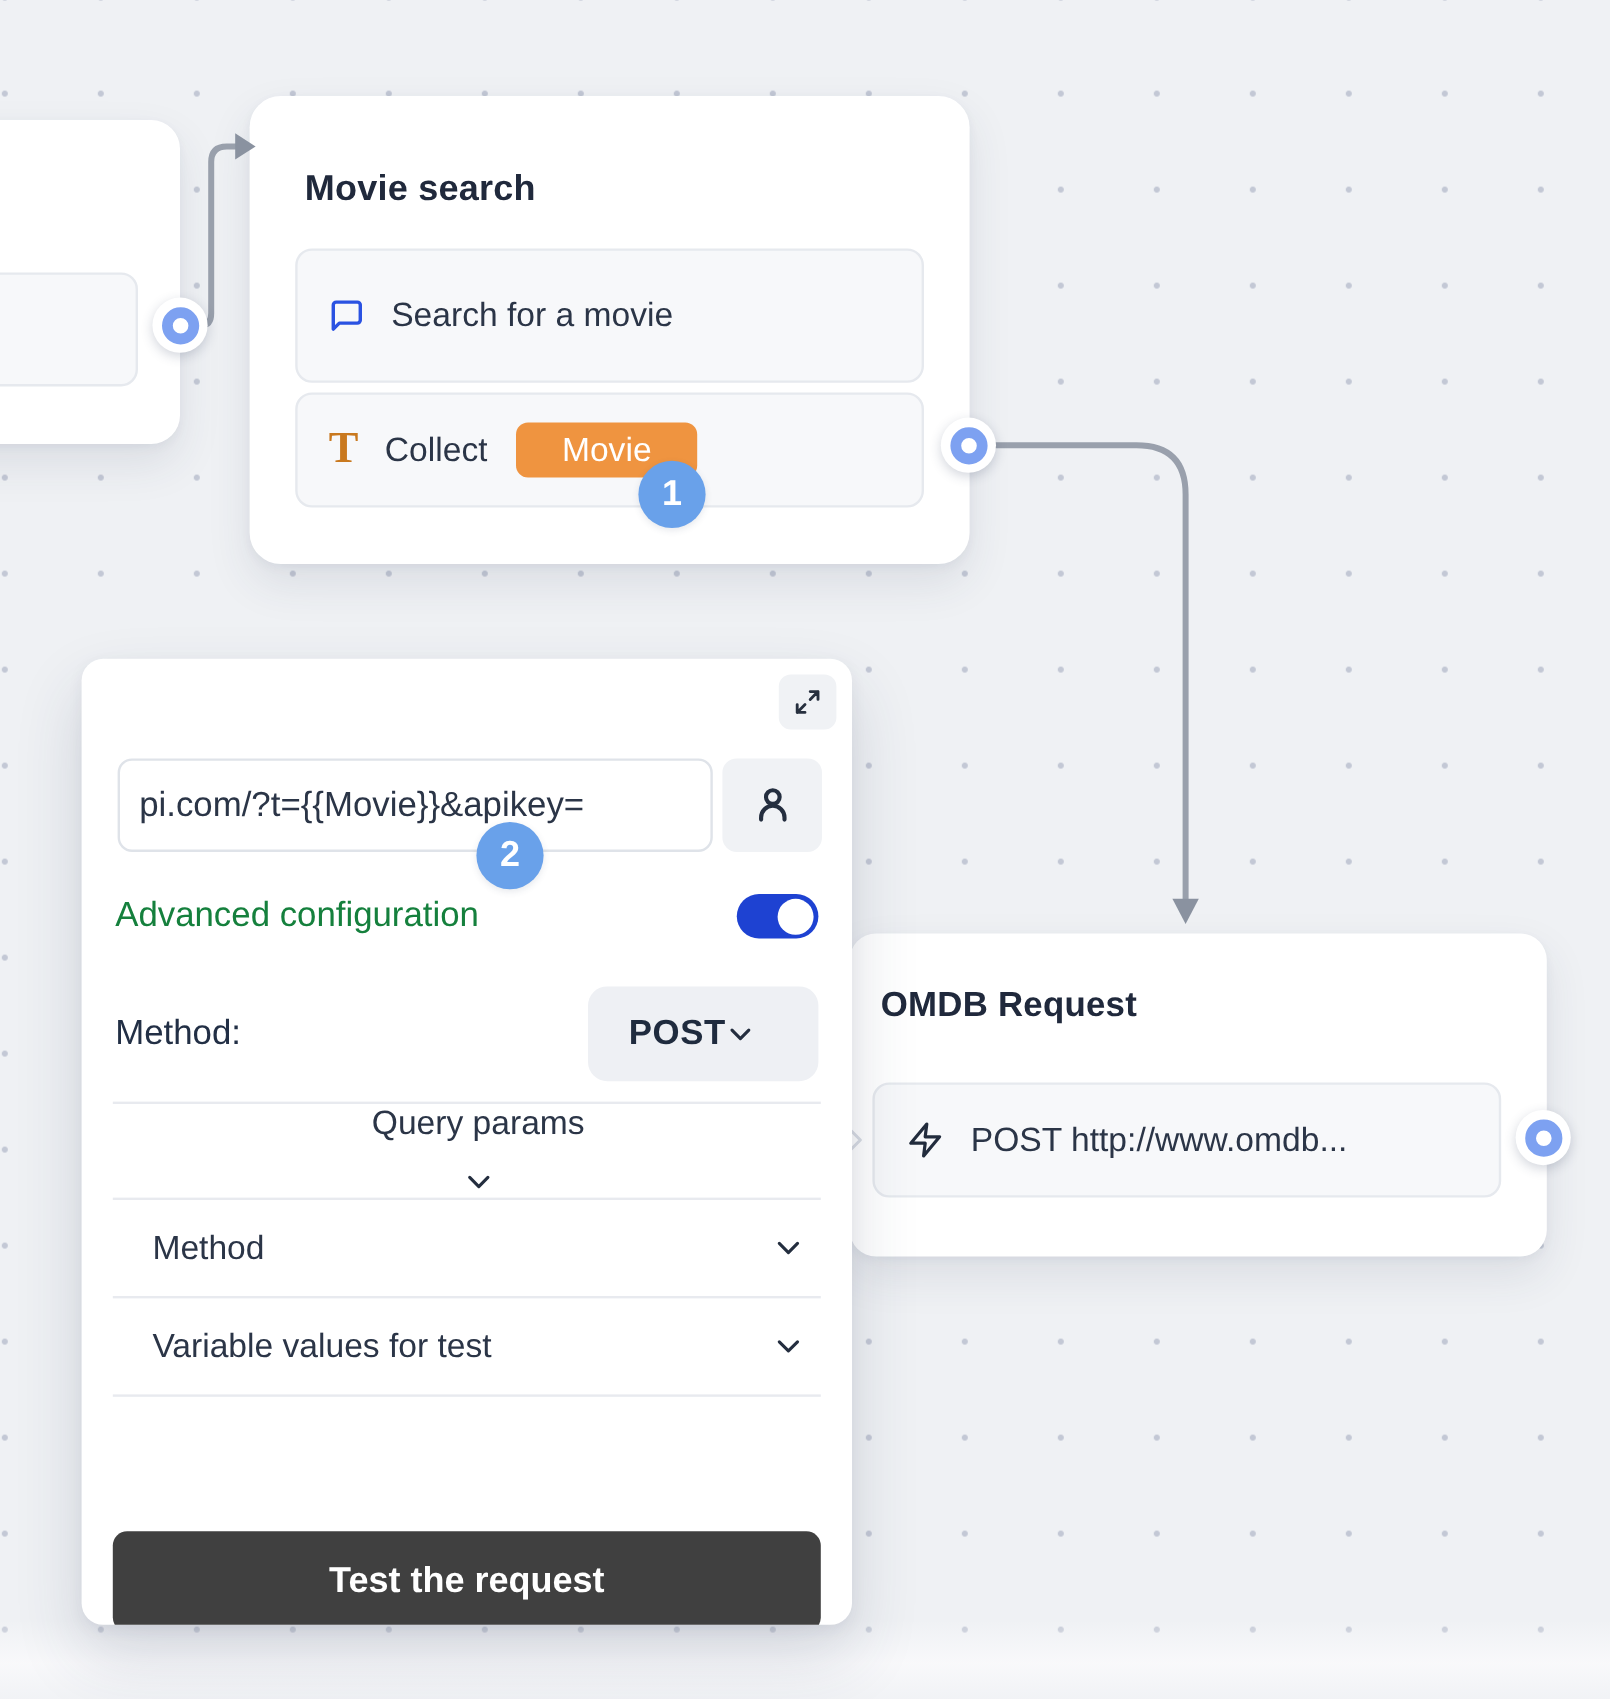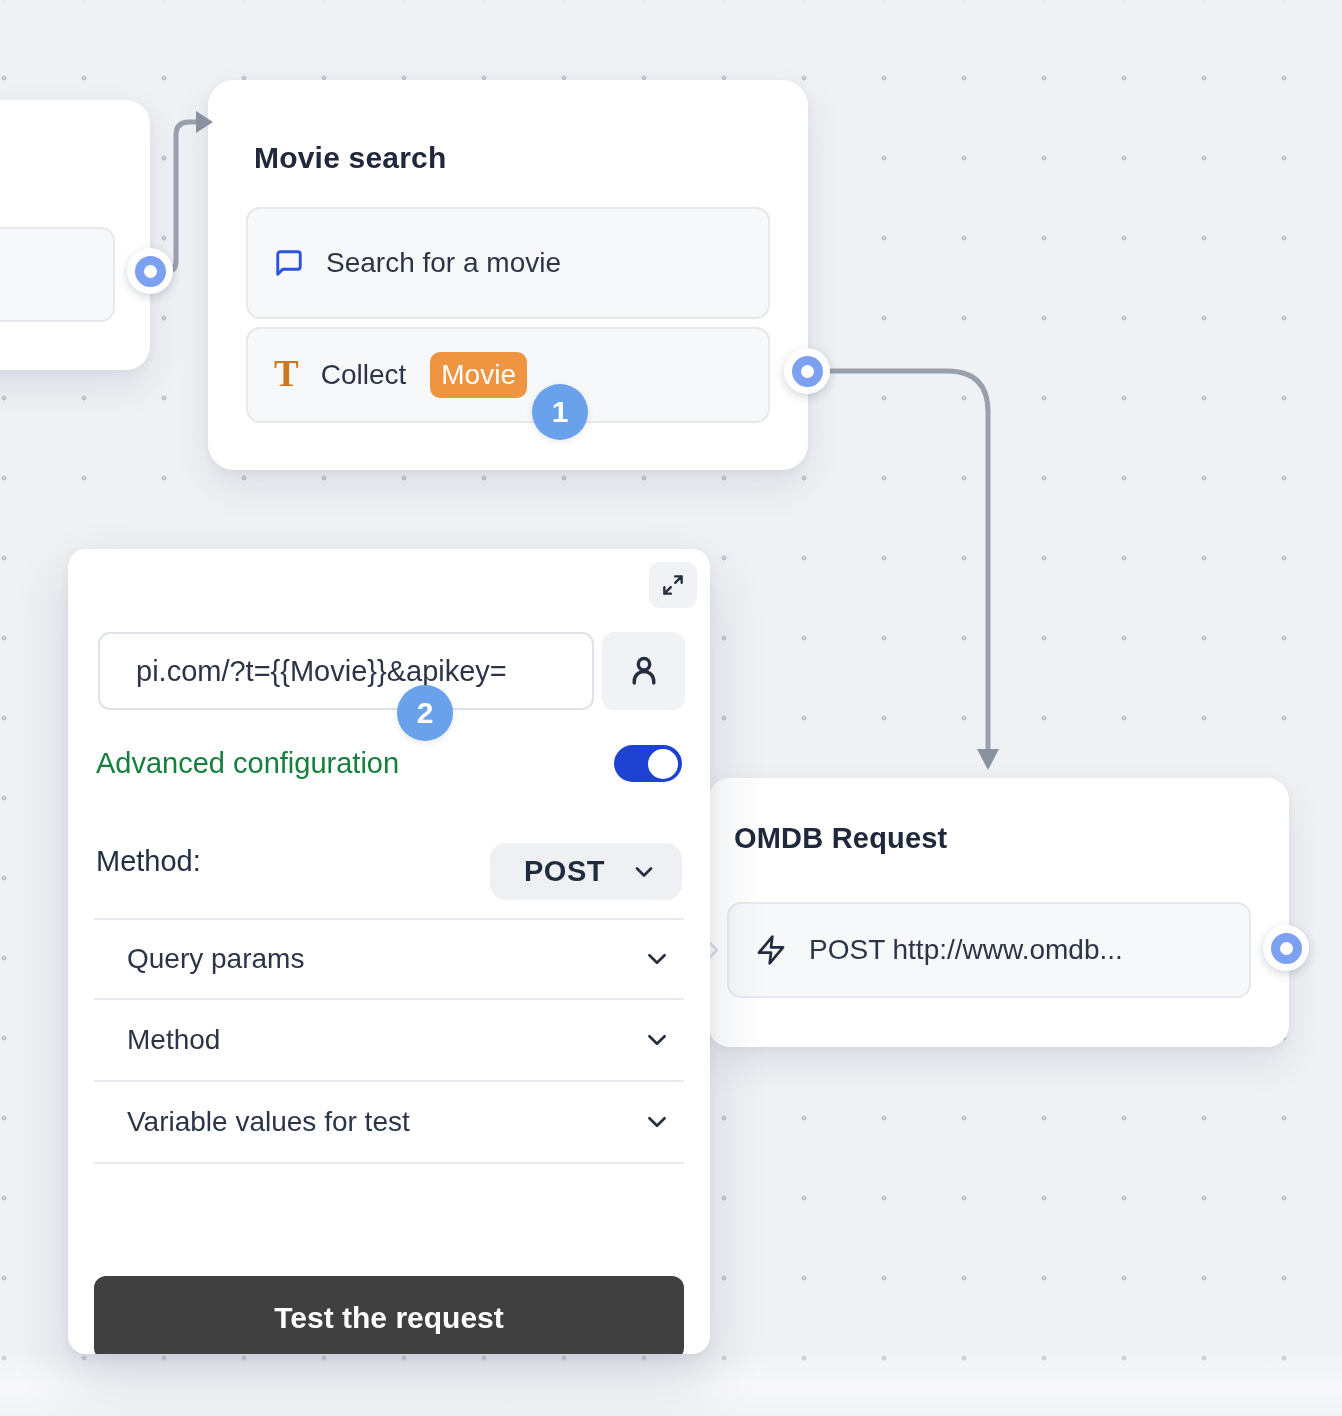--- a/index.html
+++ b/index.html
@@ -35,21 +35,21 @@
 
   #card-movie{left:208px;top:80px;width:600px;height:390px;}
   #card-movie .node-title{left:46px;top:61px;}
   #row-search{left:38px;top:127px;width:524px;height:112px;}
   #row-collect{left:38px;top:247px;width:524px;height:96px;}
 
   .t-glyph{font-family:"Liberation Serif","DejaVu Serif",serif;font-weight:700;font-size:37px;color:#c9791f;line-height:1;margin-top:-3px;}
   .var-badge{
     display:inline-flex;align-items:center;justify-content:center;
     background:#ef9440;color:#fff;border-radius:10px;
-    padding:9px 11px;font-size:28px;line-height:1;margin-left:2px;
+    padding:9px 38px;font-size:28px;line-height:1;margin-left:2px;
   }
 
   #card-omdb{left:708px;top:778px;width:581px;height:269px;border-radius:22px;}
   #card-omdb .node-title{left:26px;top:44px;font-size:29px;}
   #row-omdb{left:19px;top:124px;width:524px;height:96px;}
 
   
   .connector-layer{position:absolute;left:0;top:0;width:1342px;height:1416px;z-index:20;pointer-events:none;}
   .port{
     position:absolute;width:46px;height:46px;border-radius:50%;background:#fff;z-index:30;
@@ -67,46 +67,46 @@
     background:#fff;border-radius:18px;overflow:hidden;
     box-shadow:0 26px 56px rgba(45,58,90,.16),0 4px 12px rgba(45,58,90,.06);
   }
   .expand-btn{
     position:absolute;left:581px;top:13px;width:48px;height:46px;border-radius:10px;
     background:#f0f2f5;border:none;display:flex;align-items:center;justify-content:center;cursor:pointer;
   }
   .url-input{
     position:absolute;left:30px;top:83px;width:496px;height:78px;
     border:2px solid #dfe3e9;border-radius:12px;background:#fff;
-    font-family:inherit;font-size:29px;color:#2b3547;padding:0 36px;outline:none;
+    font-family:inherit;font-size:29px;color:#2b3547;padding:0 16px;outline:none;
   }
   .person-btn{
     position:absolute;left:534px;top:83px;width:83px;height:78px;border-radius:12px;
     background:#f0f2f5;border:none;display:flex;align-items:center;justify-content:center;cursor:pointer;
   }
   .adv-label{position:absolute;left:28px;top:198px;font-size:29px;color:#15803d;font-weight:500;}
   .toggle{
     position:absolute;left:546px;top:196px;width:68px;height:37px;border-radius:19px;
     background:#1e42d2;cursor:pointer;
   }
   .toggle-knob{position:absolute;right:4px;top:3.5px;width:30px;height:30px;border-radius:50%;background:#fff;}
   .method-label{position:absolute;left:28px;top:296px;font-size:29px;color:#222f45;}
   .method-chip{
-    position:absolute;left:422px;top:273px;width:192px;height:57px;border-radius:16px;
-    background:#eef0f4;border:none;display:flex;align-items:center;justify-content:space-between;
-    padding:0 26px 0 34px;cursor:pointer;font-family:inherit;margin-top:21px;
+    position:absolute;left:422px;top:273px;width:192px;height:79px;border-radius:16px;
+    background:#eef0f4;border:none;display:flex;align-items:center;
+    padding:0 26px 0 34px;cursor:pointer;font-family:inherit;
   }
   .method-value{font-size:29px;font-weight:600;color:#1f2b3e;letter-spacing:.5px;}
 
   .sections{position:absolute;left:26px;top:369px;width:590px;}
   .section-row{
     display:flex;align-items:center;justify-content:space-between;
     height:82px;padding:0 14px 0 33px;border-bottom:2px solid #e8eaef;cursor:pointer;
   }
-  .section-row:first-child{border-top:2px solid #e8eaef;}
+  .section-row:first-child{border-top:2px solid #e8eaef;flex-direction:column;}
   .section-label{font-size:28px;color:#2b3547;}
 
   .test-btn{
     position:absolute;left:26px;top:727px;width:590px;height:84px;border-radius:12px;
     background:#404040;color:#fff;border:none;cursor:pointer;
     font-family:inherit;font-size:30px;font-weight:600;
   }
 
   
   .step-badge{

